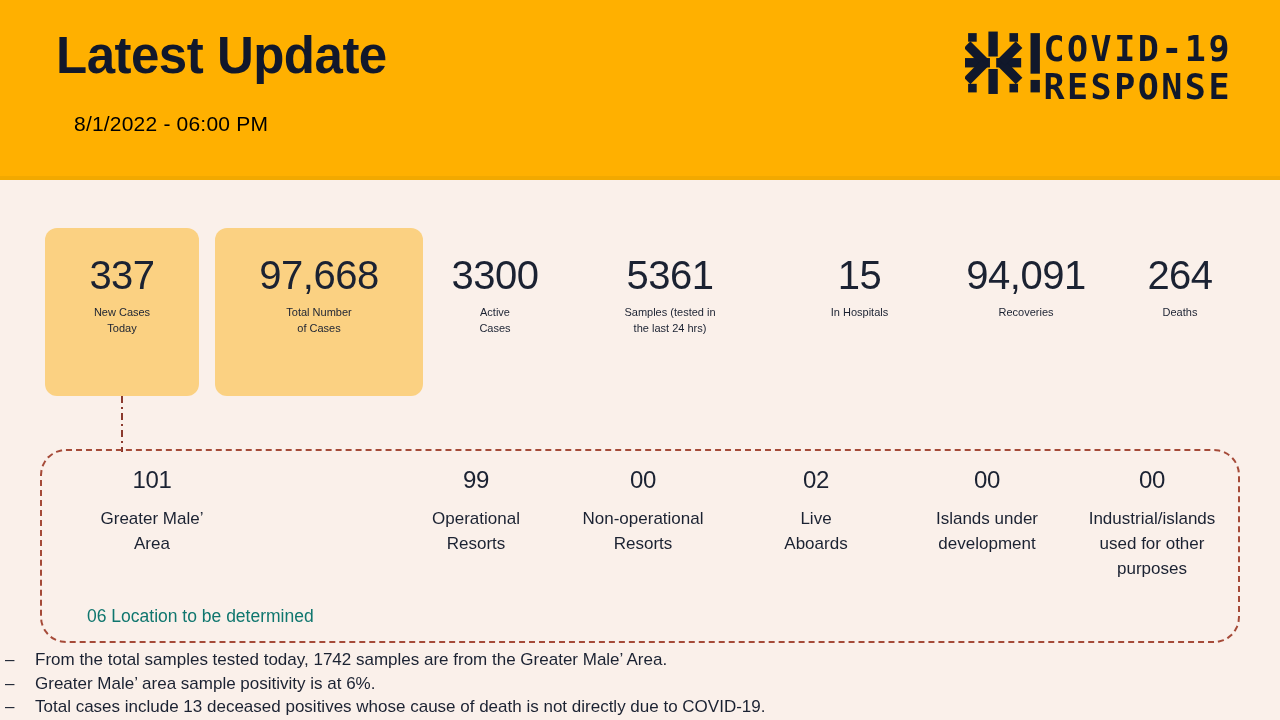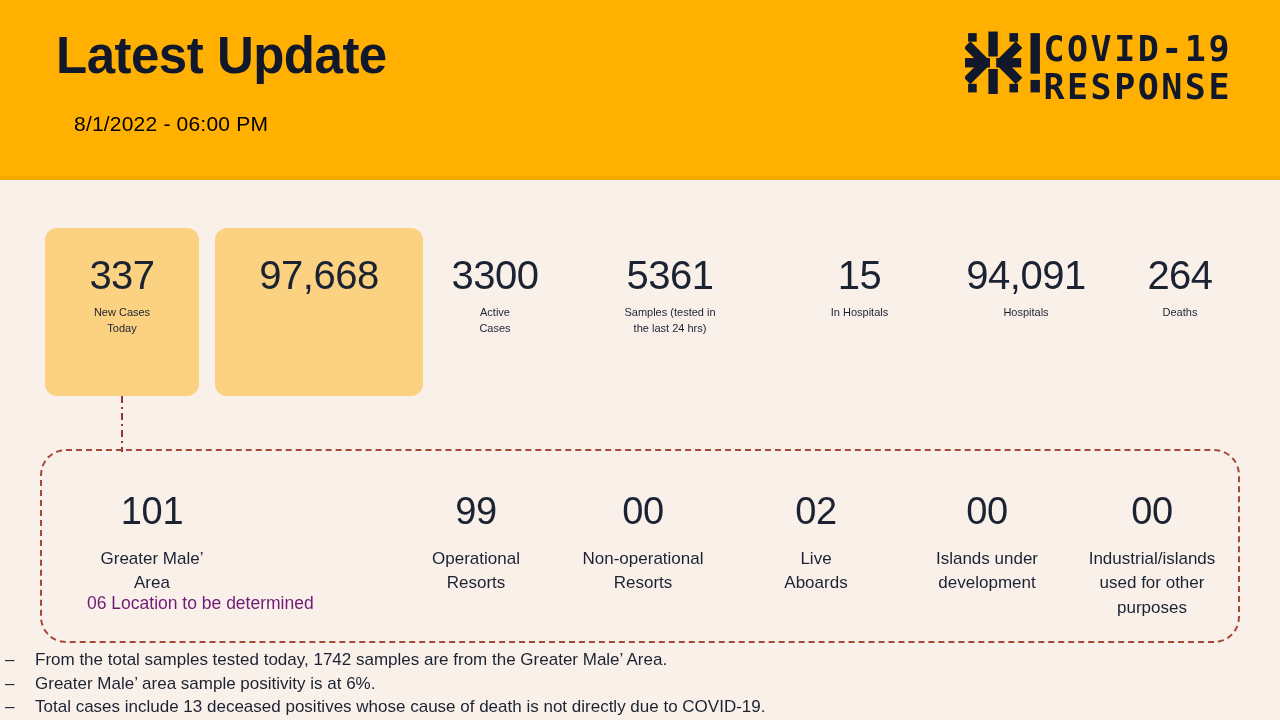--- a/index.html
+++ b/index.html
@@ -153,48 +153,47 @@
     border-radius: 26px;
   }
 
   .bd-item {
     position: absolute;
     text-align: center;
     top: 16px;
   }
 
   .bd-value {
-    font-size: 38px;
+    font-size: 24px;
     color: #1B2232;
     line-height: 1.1;
     letter-spacing: -0.3px;
-    margin-top: 24px;
   }
 
   .bd-label {
     font-size: 17px;
     color: #1B2232;
     line-height: 1.45;
     margin-top: 14px;
   }
 
   .b-0 { left: 10px;  width: 200px; }
   .b-1 { left: 195px; width: 142px; }
   .b-2 { left: 346px; width: 176px; }
   .b-3 { left: 490px; width: 222px; }
   .b-4 { left: 700px; width: 148px; }
   .b-5 { left: 840px; width: 210px; }
   .b-6 { left: 1020px; width: 180px; }
 
   .bd-note {
     position: absolute;
     left: 45px;
-    top: 142px;
+    top: 155px;
     font-size: 17.5px;
-    color: #701a75;
+    color: #0f766e;
   }
 
   
   .footnotes {
     position: absolute;
     left: 0;
     top: 648px;
     width: 1280px;
   }
 
@@ -248,40 +247,41 @@
 
 <div class="stats-row">
 
   <div class="stat stat-card s-new">
     <div class="stat-value">337</div>
     <div class="stat-label">New Cases<br>Today</div>
   </div>
 
   <div class="stat stat-card s-total">
     <div class="stat-value">97,668</div>
+    <div class="stat-label">Total Number<br>of Cases</div>
   </div>
 
   <div class="stat s-active">
     <div class="stat-value">3300</div>
     <div class="stat-label">Active<br>Cases</div>
   </div>
 
   <div class="stat s-samples">
     <div class="stat-value">5361</div>
     <div class="stat-label">Samples (tested in<br>the last 24 hrs)</div>
   </div>
 
   <div class="stat s-hospitals">
     <div class="stat-value">15</div>
     <div class="stat-label">In Hospitals</div>
   </div>
 
   <div class="stat s-recover">
     <div class="stat-value">94,091</div>
-    <div class="stat-label">Hospitals</div>
+    <div class="stat-label">Recoveries</div>
   </div>
 
   <div class="stat s-deaths">
     <div class="stat-value">264</div>
     <div class="stat-label">Deaths</div>
   </div>
 </div>
 
 <div class="connector"></div>
 

